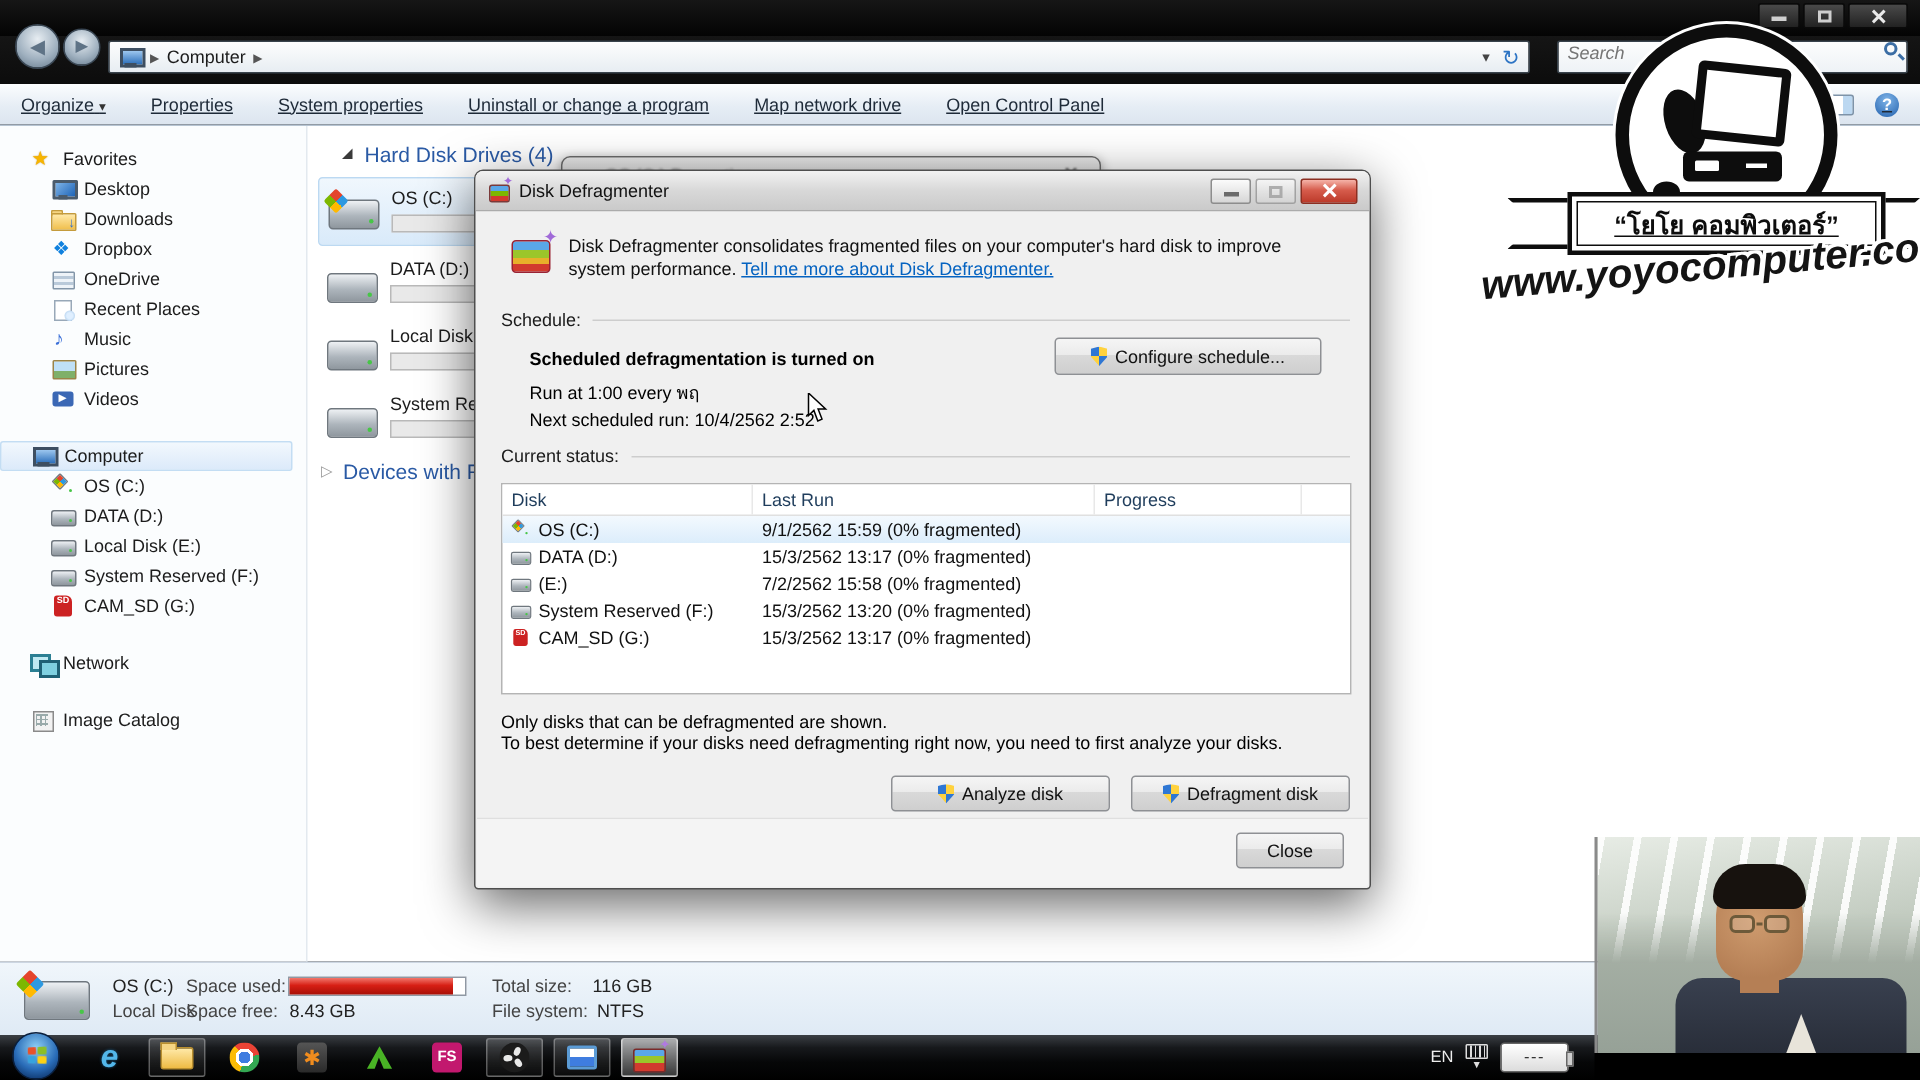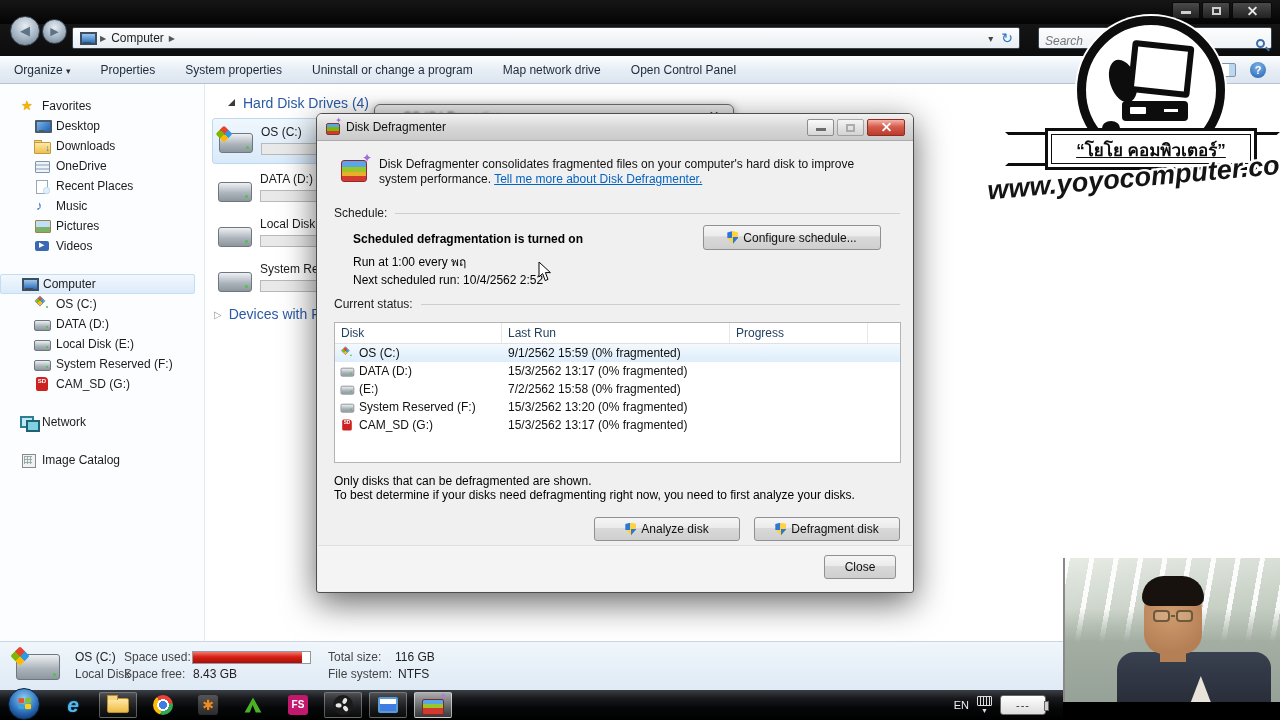--- a/index.html
+++ b/index.html
@@ -25,29 +25,29 @@
     color:#5f7386; text-align:center; }
   #backbtn { left:10px; top:16px; width:30px; height:30px; font-size:13px; line-height:28px; }
   #fwdbtn { left:42px; top:19px; width:25px; height:25px; font-size:11px; line-height:23px; }
   #crumbbar { left:72px; top:27px; width:948px; height:22px; background:linear-gradient(#fdfdfd,#e7edf2);
     border:1px solid #39434c; border-radius:2px; display:flex; align-items:center; padding:0 6px; gap:5px;
     font-size:12px; color:#1c1c1c; }
   .crumb-sep { font-size:8px; color:#555; }
   #addr-tools { margin-left:auto; display:flex; align-items:center; gap:8px; }
   #refresh { color:#2d74c4; font-size:14px; }
   #searchbox { left:1038px; top:27px; width:234px; height:22px; background:linear-gradient(#fdfdfd,#eef2f6);
-    border:1px solid #39434c; border-radius:2px; display:flex; align-items:flex-end; padding:0 6px; }
+    border:1px solid #39434c; border-radius:2px; display:flex; align-items:flex-start; padding:0 6px; }
   #searchbox input { border:none; outline:none; background:transparent; flex:1; font-size:12px; color:#777;
     font-family:"Liberation Sans",sans-serif; font-style:italic; }
   .mag { width:9px; height:9px; border:2px solid #3c6ea5; border-radius:50%; position:relative; }
   .mag::after { content:""; position:absolute; left:7px; top:7px; width:5px; height:2px; background:#3c6ea5; transform:rotate(45deg); }
 
   #toolbar { left:0; top:56px; width:1280px; height:28px;
     background:linear-gradient(#fbfdfe,#e6edf5 55%,#dce5ef); border-bottom:1px solid #b6c4d2;
-    display:flex; align-items:center; padding:0 14px; gap:30px; font-size:12px; color:#1e2a38; }
+    display:flex; align-items:center; padding:0 14px; gap:30px; font-size:12px; color:#1e2a38;text-decoration:underline; }
   .tbitem { white-space:nowrap; }
   #toolbar-right { margin-left:auto; display:flex; align-items:center; gap:14px; }
   .pane-ic { width:16px; height:14px; border:1px solid #7e93a8; background:linear-gradient(90deg,#fff 55%,#bcd8f1 55%); border-radius:2px; }
   .help-ic { width:16px; height:16px; border-radius:50%; background:radial-gradient(circle at 50% 30%,#7fb4e8,#2361ad);
     color:#fff; font-size:11px; font-weight:bold; text-align:center; line-height:16px; }
 
   
   #main { left:0; top:84px; width:1280px; height:557px; background:#fff; }
   #sidebar { left:0; top:84px; width:205px; height:557px; background:#fbfdfe; border-right:1px solid #e3e9ef;
     padding-top:12px; font-size:12px; color:#1c1c1c; }
@@ -337,20 +337,24 @@
       </div>
     <div class="srow lv1">
         <span class="ico i-monitor"></span>
         <span>Desktop</span>
       </div>
     <div class="srow lv1">
         <span class="ico i-folder i-downloads"></span>
         <span>Downloads</span>
       </div>
     <div class="srow lv1">
+        <span class="ico i-dropbox"></span>
+        <span>Dropbox</span>
+      </div>
+    <div class="srow lv1">
         <span class="ico i-box"></span>
         <span>OneDrive</span>
       </div>
     <div class="srow lv1">
         <span class="ico i-recent"></span>
         <span>Recent Places</span>
       </div>
     <div class="srow lv1">
         <span class="ico i-music"></span>
         <span>Music</span>

